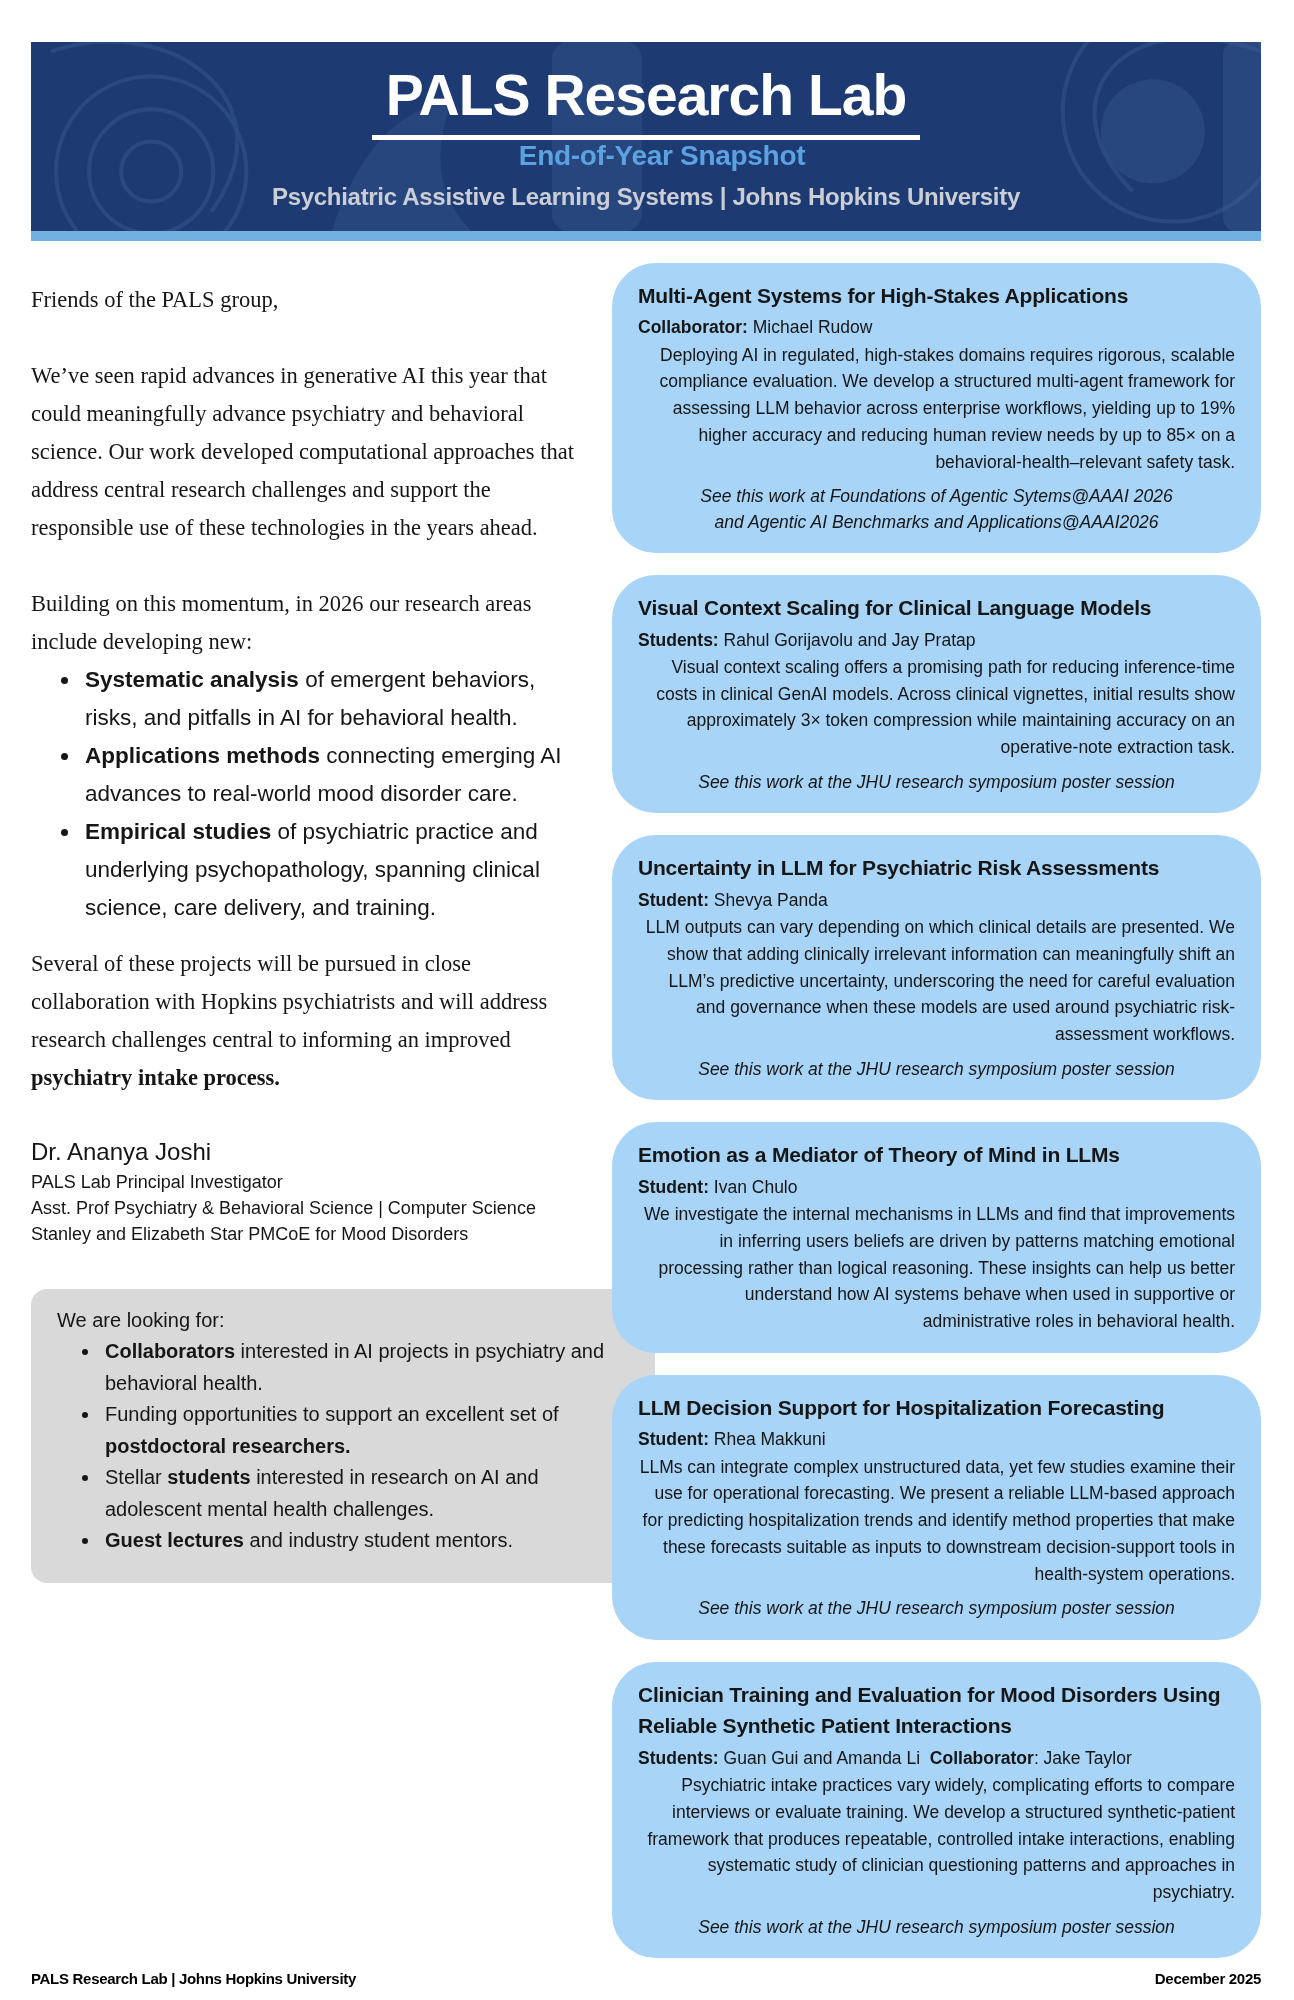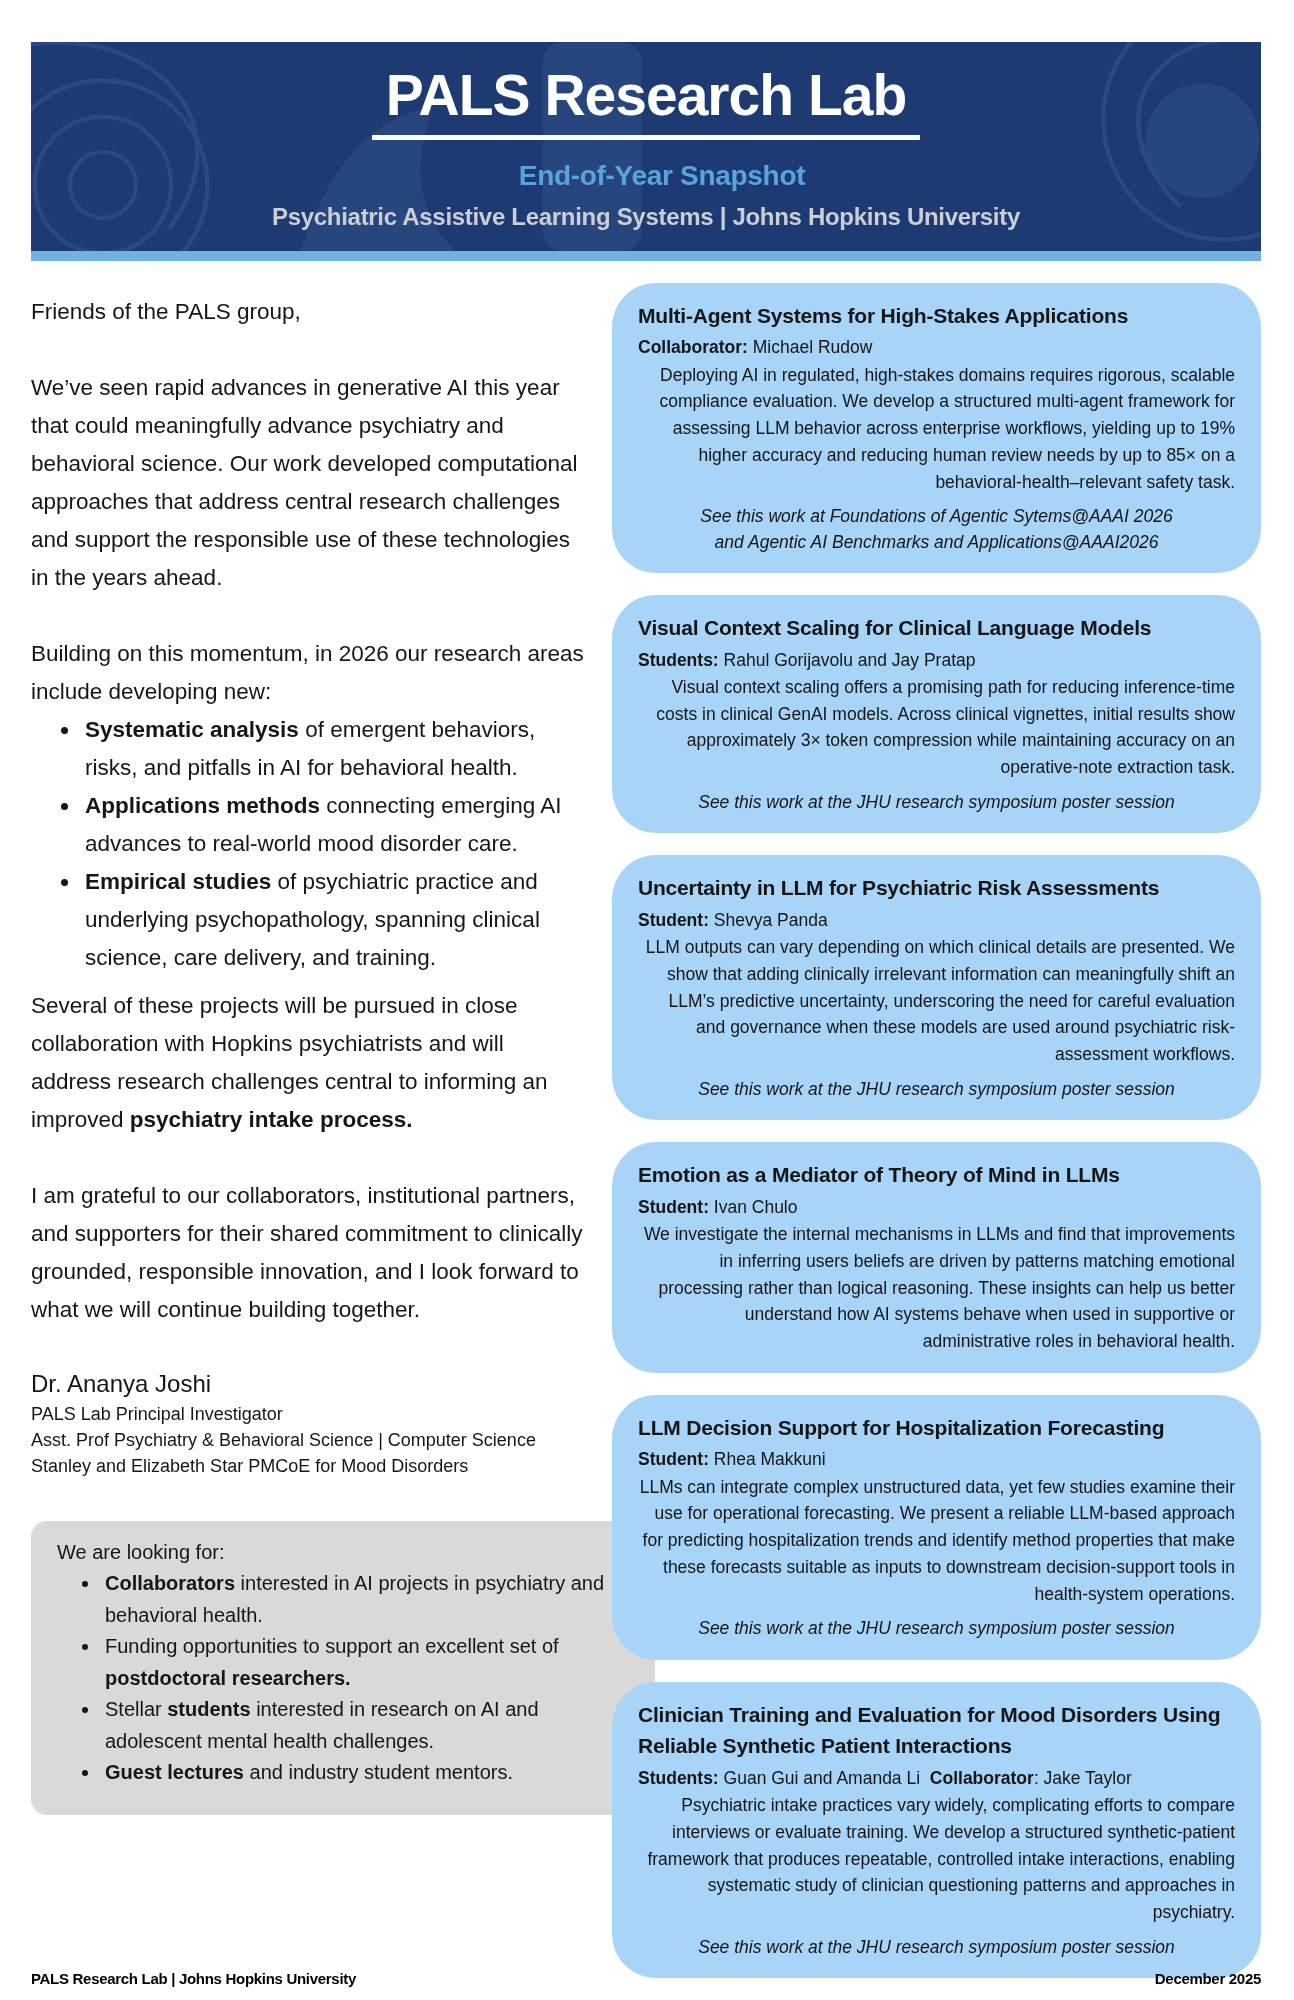--- a/index.html
+++ b/index.html
@@ -17,33 +17,33 @@
     padding:24px 0 20px;
   }
   .banner-bg { position:absolute; top:0; left:0; width:100%; height:100%; }
   .banner-inner { position:relative; }
   .banner-title {
     display:inline-block; color:#ffffff; font-weight:bold;
     font-size:57px; letter-spacing:-1px; line-height:1.05;
     border-bottom:5px solid #ffffff; padding:0 14px 9px;
   }
   .banner-subtitle {
-    margin-top:20px; color:var(--subtitle_blue, #5ba3e0);
+    margin-top:0; color:var(--subtitle_blue, #5ba3e0);
     font-size:28px; font-weight:bold; letter-spacing:-0.3px;padding-left:32px;
   }
   .banner-tagline {
     margin-top:11px; color:var(--tagline_gray, #ccced6);
     font-size:24px; font-weight:bold; letter-spacing:-0.3px;
   }
   .accent-bar { height:10px; background:var(--accent_bar, #72b0e2); }
 
   
   .columns { display:flex; gap:25px; margin-top:22px; align-items:flex-start; }
   .col-left { width:556px; flex:0 0 556px; font-size:22.5px; line-height:38px; }
-  .col-left p { margin:10px 0 38px; }
+  .col-left p { margin:18px 0 38px;font-family:Liberation Serif, serif; }
   .col-left p.tight { margin-bottom:0; }
   .col-left ul { margin:0; padding-left:50px; }
   .col-left li { padding-left:4px; }
 
   .signature { margin-top:38px; }
   .sig-name { font-size:24px; line-height:34px; }
   .sig-line { font-size:18px; line-height:26px; }
 
   .looking-box {
     margin-top:42px; width:624px; box-sizing:border-box;
@@ -108,21 +108,20 @@
     <div class="col-left">
       <p>Friends of the PALS group,</p>
       <p>We’ve seen rapid advances in generative AI this year that could meaningfully advance psychiatry and behavioral science. Our work developed computational approaches that address central research challenges and support the responsible use of these technologies in the years ahead.</p>
       <p class="tight">Building on this momentum, in 2026 our research areas include developing new:</p>
       <ul>
         <li><b>Systematic analysis</b> of emergent behaviors, risks, and pitfalls in AI for behavioral health.</li>
         <li><b>Applications methods</b> connecting emerging AI advances to real-world mood disorder care.</li>
         <li><b>Empirical studies</b> of psychiatric practice and underlying psychopathology, spanning clinical science, care delivery, and training.</li>
       </ul>
       <p>Several of these projects will be pursued in close collaboration with Hopkins psychiatrists and will address research challenges central to informing an improved <b>psychiatry intake process.</b></p>
-      <p class="tight">I am grateful to our collaborators, institutional partners, and supporters for their shared commitment to clinically grounded, responsible innovation, and I look forward to what we will continue building together.</p>
 
       <div class="signature">
         <div class="sig-name">Dr. Ananya Joshi</div>
         <div class="sig-line">PALS Lab Principal Investigator</div>
         <div class="sig-line">Asst. Prof Psychiatry &amp; Behavioral Science | Computer Science</div>
         <div class="sig-line">Stanley and Elizabeth Star PMCoE for Mood Disorders</div>
       </div>
 
       <div class="looking-box">
         <div>We are looking for:</div>

